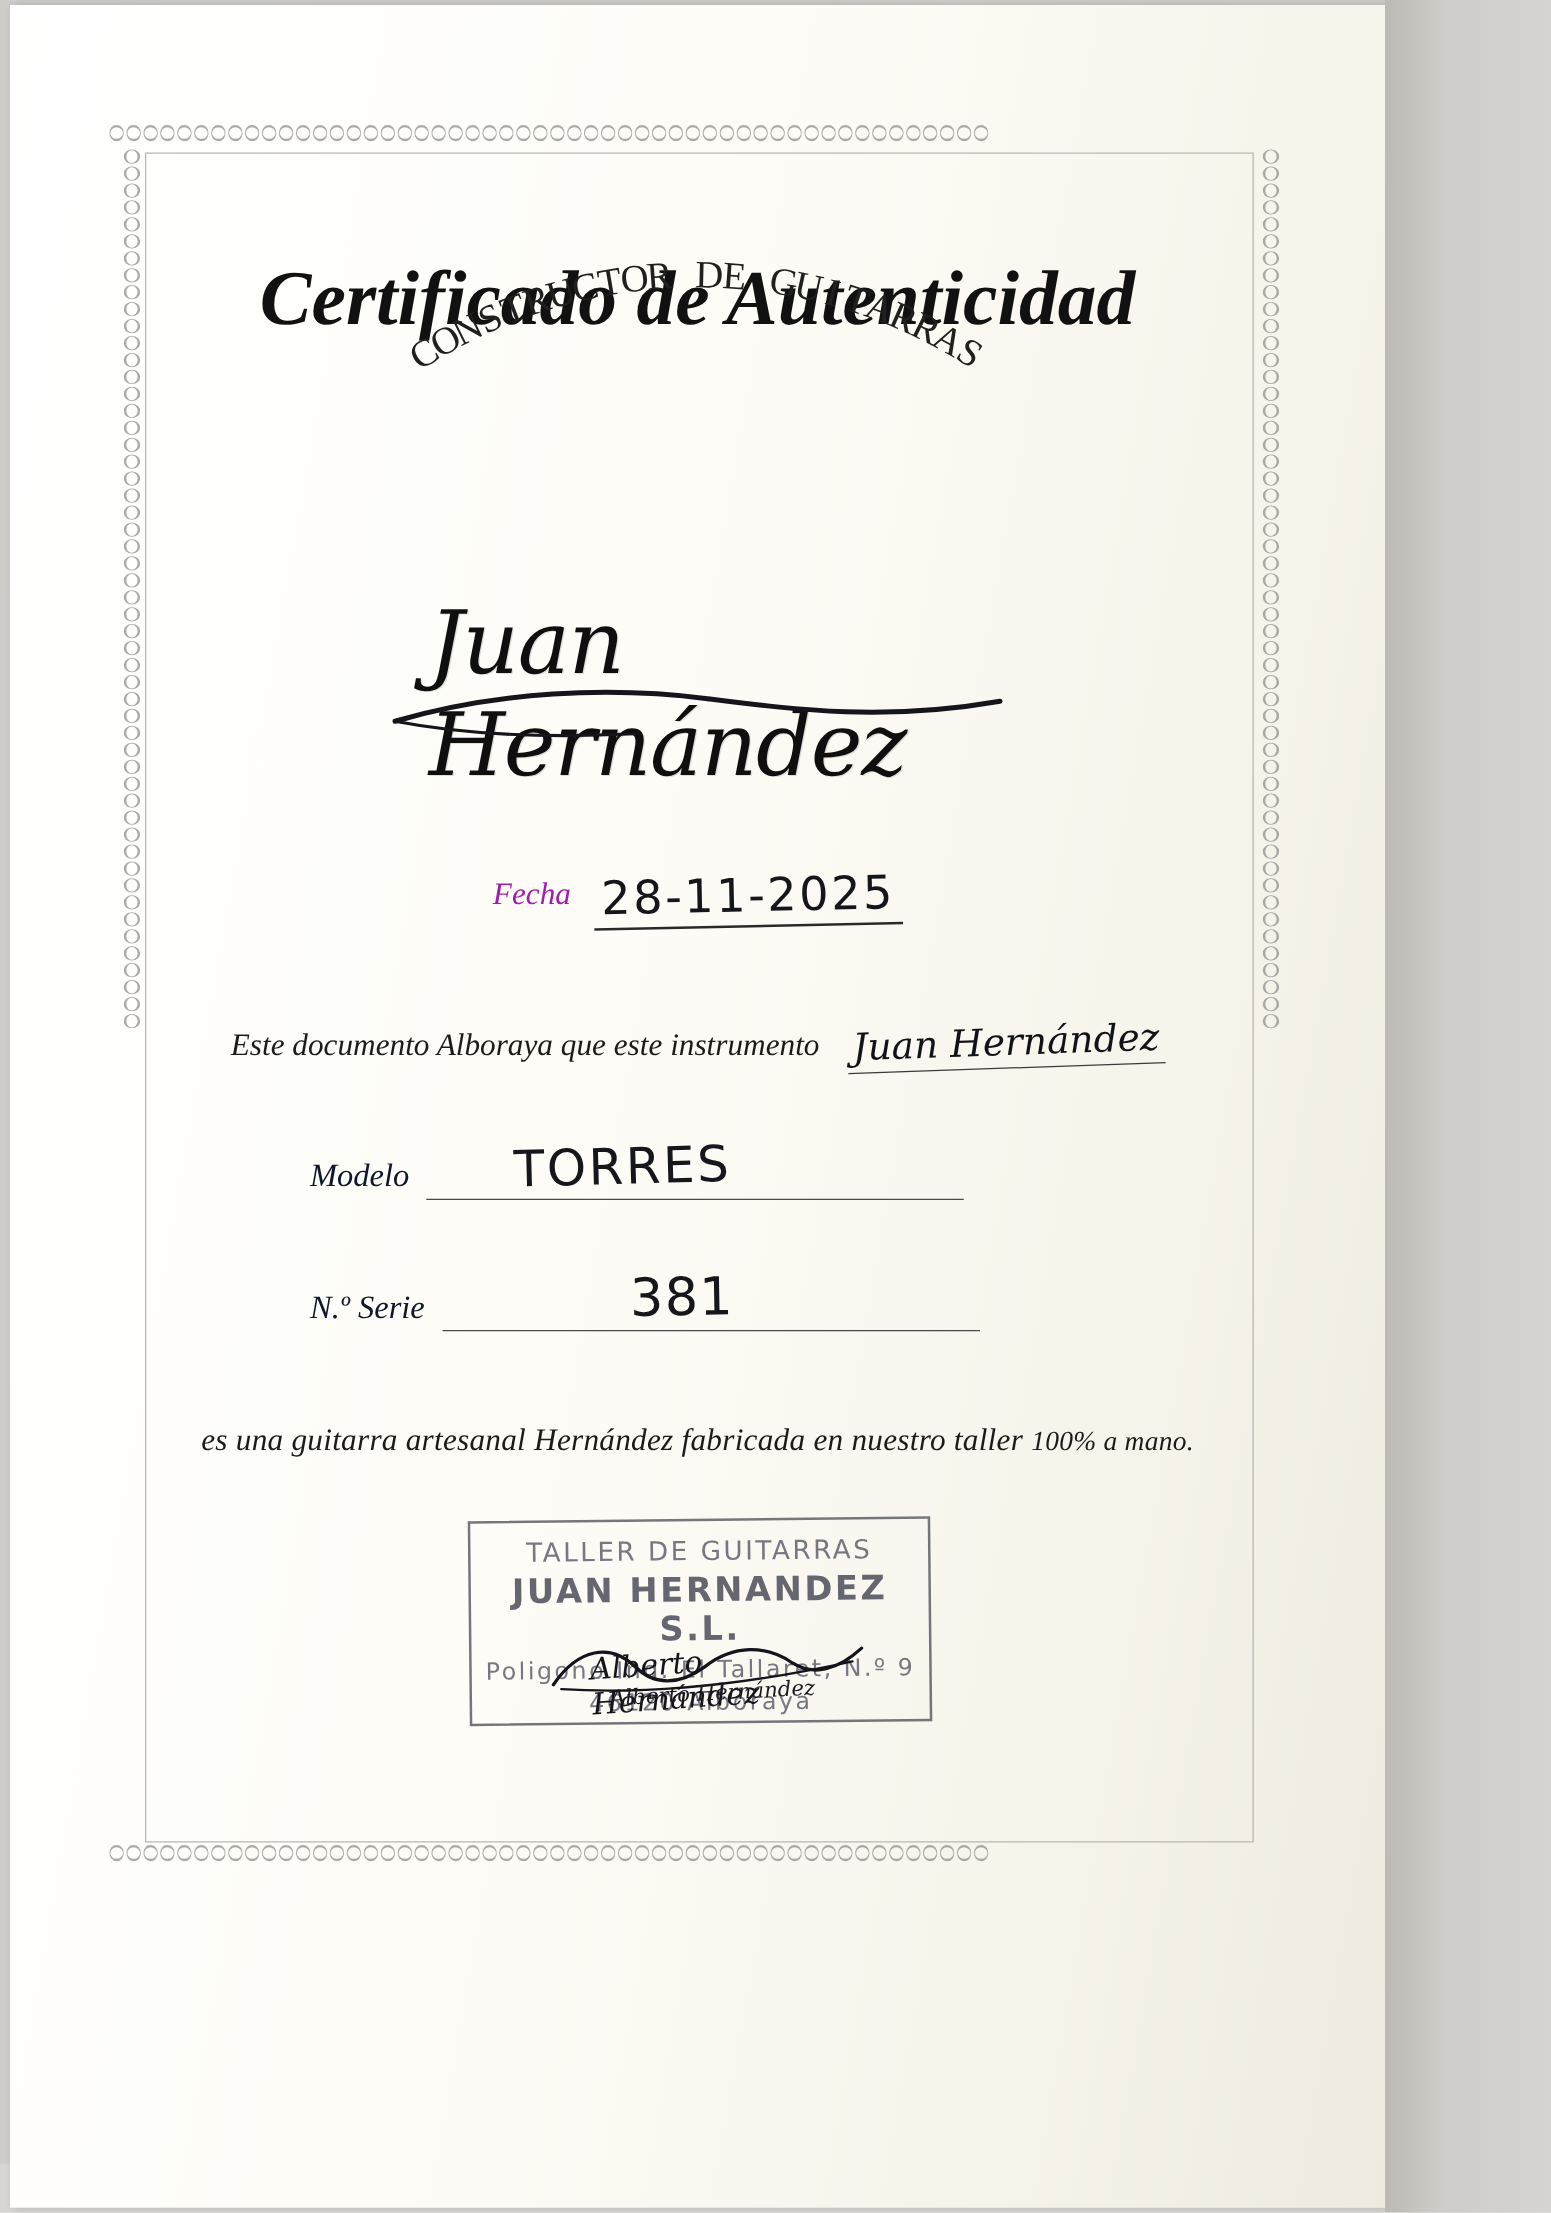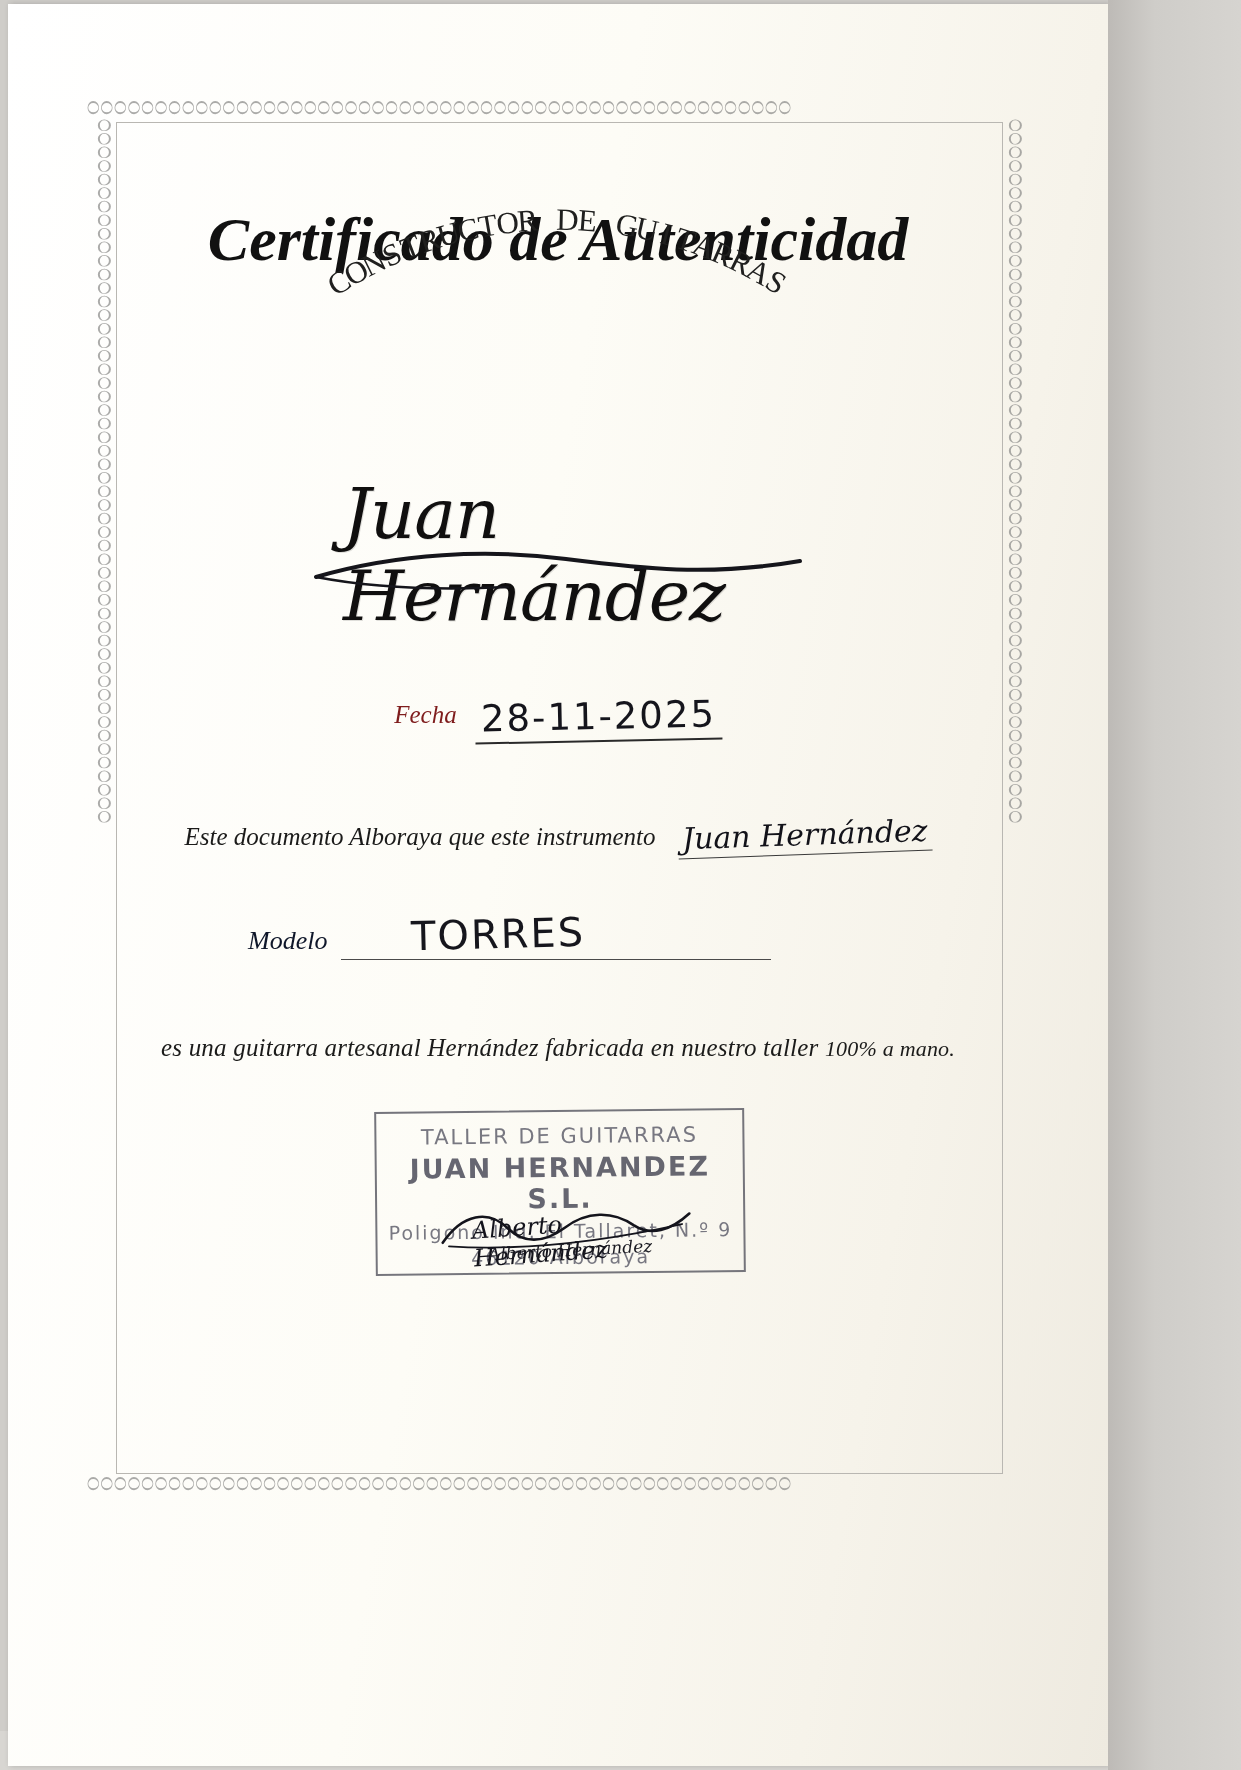--- a/index.html
+++ b/index.html
@@ -150,21 +150,21 @@
   
   .fecha-row {
     position: relative;
     margin-top: 80px;
     text-align: center;
     height: 60px;
   }
   .fecha-label {
     font-size: 25px;
     font-style: italic;
-    color: #7f1d1d;
+    color: #a21caf;
     vertical-align: 6px;
   }
   .hand {
     font-family: "DejaVu Sans", sans-serif;
     color: #15151c;
   }
   .fecha-value {
     display: inline-block;
     font-size: 37px;
     letter-spacing: 2px;
@@ -376,20 +376,26 @@
         <span class="certify-sign">Juan Hernández</span>
       </div>
 
       <div class="field-row">
         <span class="field-label">Modelo</span>
         <span class="field-line">
           <span class="field-value hand">TORRES</span>
         </span>
       </div>
 
+      <div class="field-row">
+        <span class="field-label">N.º Serie</span>
+        <span class="field-line">
+          <span class="field-value serial hand">381</span>
+        </span>
+      </div>
 
       <div class="statement">
         <span>es una guitarra artesanal Hernández fabricada en nuestro taller</span>
         <span class="small">100% a mano.</span>
       </div>
 
       <div class="stamp-area">
         <div class="stamp">
           <div class="stamp-line stamp-l1">TALLER DE GUITARRAS</div>
           <div class="stamp-line stamp-l2">JUAN HERNANDEZ S.L.</div>

